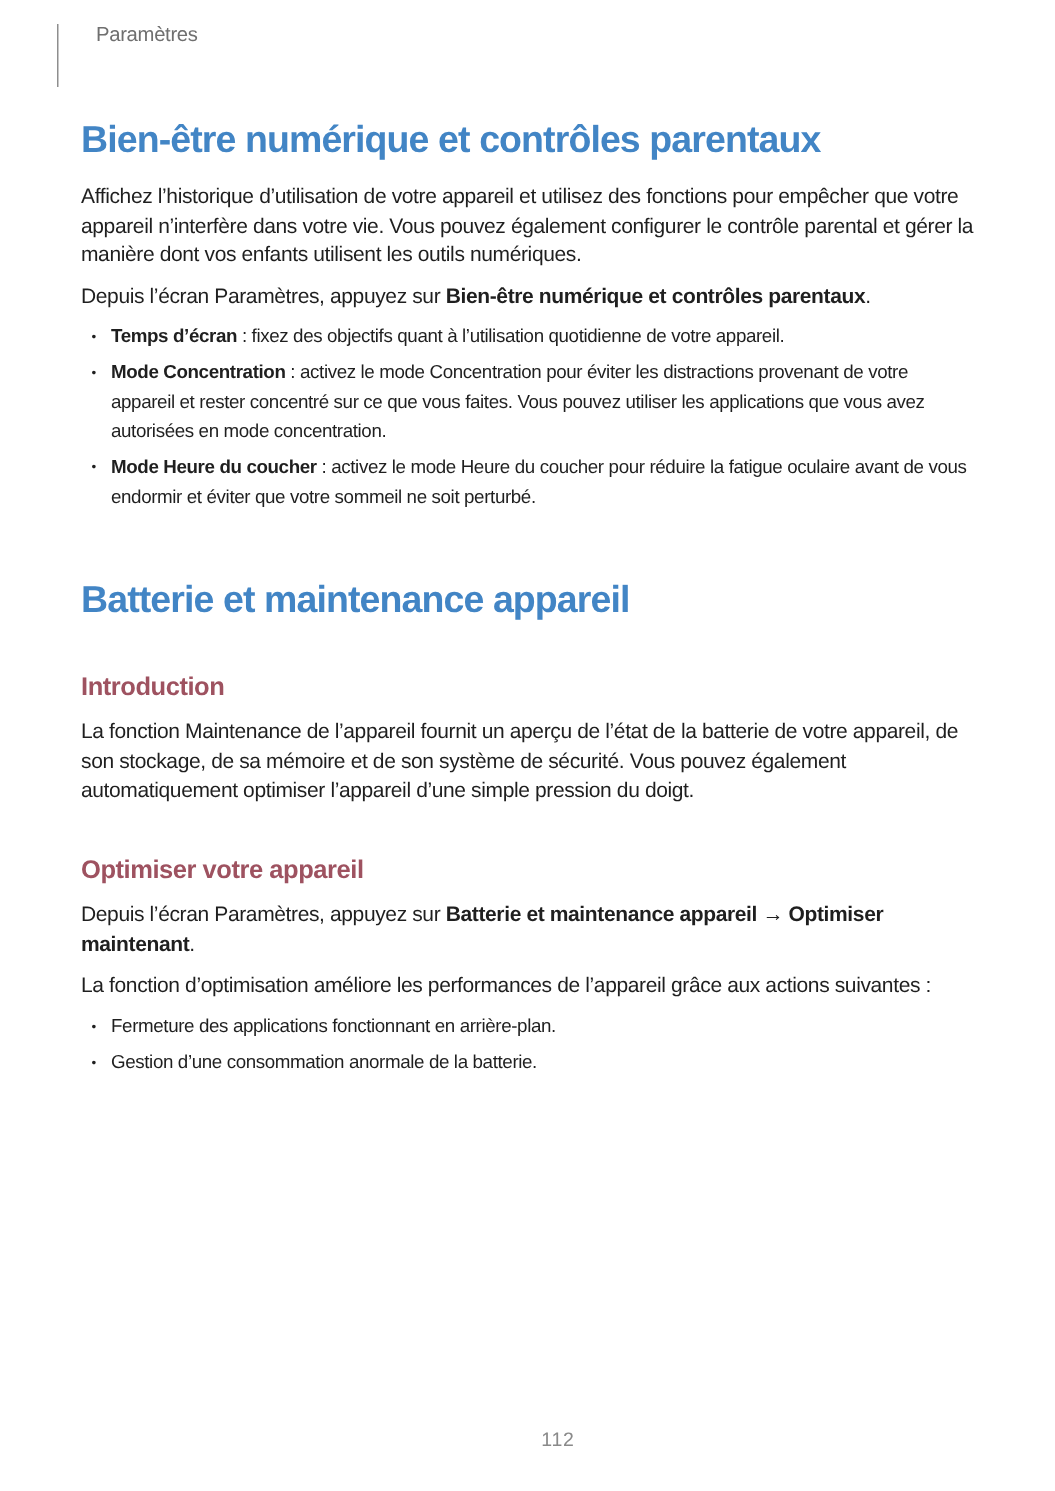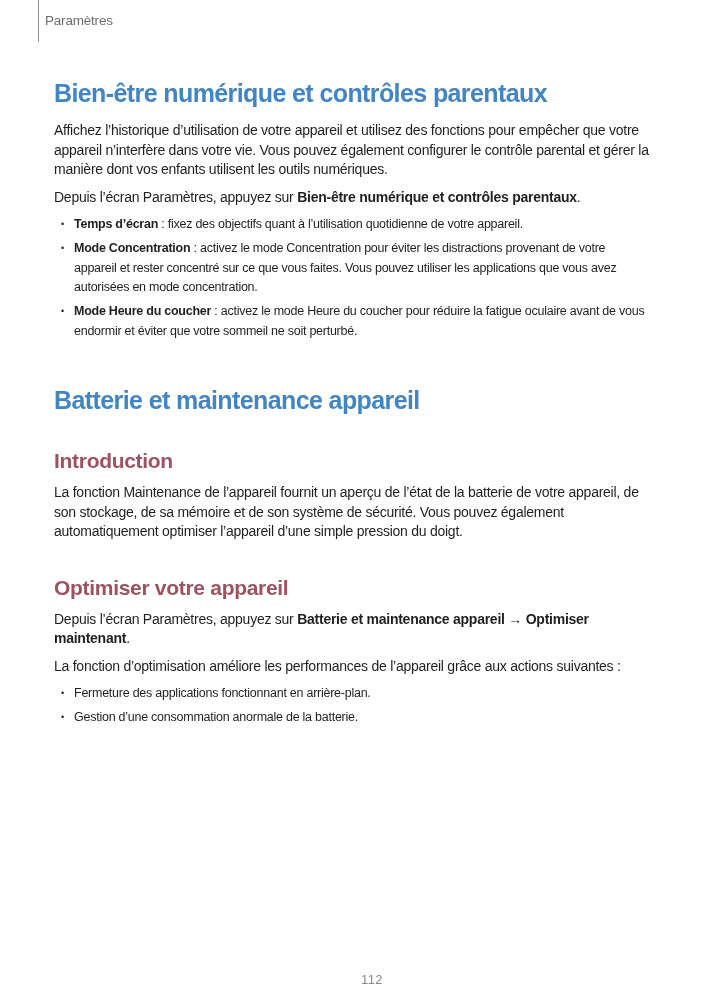--- a/index.html
+++ b/index.html
@@ -8,27 +8,27 @@
     position: relative;
     width: 703px;
     height: 994px;
     background: #ffffff;
     font-family: "Liberation Sans", "DejaVu Sans", sans-serif;
     color: #1f1f1f;
     overflow: hidden;
   }
   .running-header {
     position: absolute;
-    top: 0;
+    top: 16px;
     left: 38px;
     height: 42px;
     border-left: 1px solid #8e8e8e;
     display: flex;
-    align-items: center;
-    padding-left: 6px;
+    align-items: flex-start;
+    padding-left: 25px;
     padding-bottom: 0;
   }
   .running-header-text {
     font-size: 13.5px;
     color: #6f6f6f;
     letter-spacing: -0.2px;
     line-height: 1;
   }
   .content {
     position: absolute;
@@ -42,21 +42,21 @@
     color: #4285c5;
     letter-spacing: -0.6px;
     line-height: 1.2;
     margin: 0 0 13px 0;
   }
   h1.section-second {
     margin-top: 44px;
     margin-bottom: 0;
   }
   h2 {
-    font-size: 21px;
+    font-size: 17px;
     font-weight: 700;
     color: #9e5260;
     letter-spacing: -0.3px;
     line-height: 1.2;
     margin: 33px 0 10px 0;
   }
   p {
     font-size: 14px;
     line-height: 19.5px;
     letter-spacing: -0.25px;
@@ -80,21 +80,21 @@
     content: "\2022";
     position: absolute;
     left: 7px;
     top: 0;
     font-size: 9px;
     line-height: 19.5px;
     color: #1f1f1f;
   }
   .page-footer {
     position: absolute;
-    bottom: 6px;
+    bottom: 25px;
     left: 0;
     width: 100%;
     text-align: center;
     padding-left: 41px;
   }
   .page-number {
     font-size: 13px;
     color: #8a8a8a;
     letter-spacing: 0.5px;
   }

